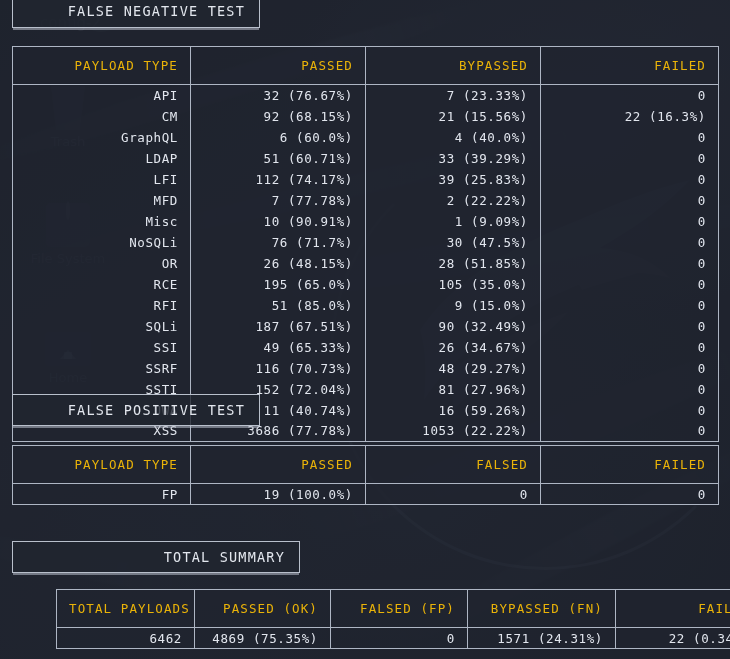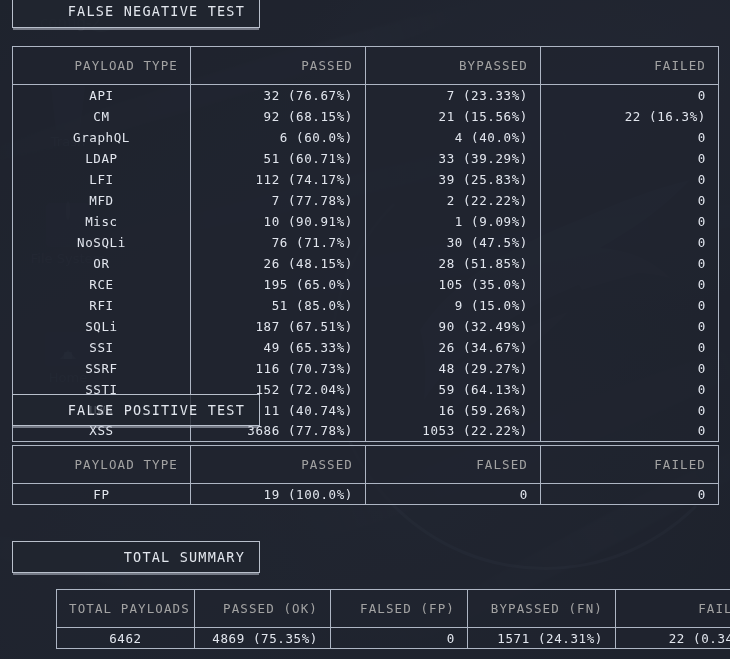--- a/index.html
+++ b/index.html
@@ -115,24 +115,24 @@
     padding:2px 12px 2px 12px;
     text-align:right;
     font-weight:normal;
     white-space:nowrap;
     letter-spacing:.6px;
     height:21px;
   }
   table.rt thead th{
     height:38px;
     letter-spacing:1.1px;
-    color:#a3a3a3;
+    color:#eab308;
   }
   table.rt tbody td{ border-left:none; border-right:none; }
-  table.rt tbody tr td:first-child{ border-left:1px solid #aeb6c4;text-align:center; }
+  table.rt tbody tr td:first-child{ border-left:1px solid #aeb6c4; }
   table.rt tbody tr td:last-child { border-right:1px solid #aeb6c4; }
   table.rt tbody tr td{ border-top:none; border-bottom:none; }
   table.rt tbody tr:last-child td{ border-bottom:1px solid #aeb6c4; }
   
   table.rt.striped tbody td{ border-right:1px solid #aeb6c4; }
   table.rt.striped tbody td:last-child{ border-right:1px solid #aeb6c4; }
   table.rt.rows td{ border:1px solid #aeb6c4; }
 </style>
 </head>
 <body>
@@ -276,21 +276,21 @@
         </tr>
         <tr>
           <td>SSRF</td>
           <td>116 (70.73%)</td>
           <td>48 (29.27%)</td>
           <td>0</td>
         </tr>
         <tr>
           <td>SSTI</td>
           <td>152 (72.04%)</td>
-          <td>59 (64.13%)</td>
+          <td>81 (27.96%)</td>
           <td>0</td>
         </tr>
         <tr>
           <td>UWA</td>
           <td>11 (40.74%)</td>
           <td>16 (59.26%)</td>
           <td>0</td>
         </tr>
         <tr>
           <td>XSS</td>
@@ -321,21 +321,21 @@
     <tbody id="fp-body">
         <tr>
           <td>FP</td>
           <td>19 (100.0%)</td>
           <td>0</td>
           <td>0</td>
         </tr>
       </tbody>
   </table>
 
-  <div class="title-box" style="left:12px;top:541px;width:248px;">TOTAL SUMMARY</div>
+  <div class="title-box" style="left:12px;top:541px;width:288px;">TOTAL SUMMARY</div>
 
   <table class="rt rows" id="tbl-ts" style="left:12px;top:589px;width:706px;margin-left:44px;">
     <colgroup>
         <col style="width:138px">
         <col style="width:136px">
         <col style="width:137px">
         <col style="width:148px">
         <col style="width:147px">
       </colgroup>
     <thead>

